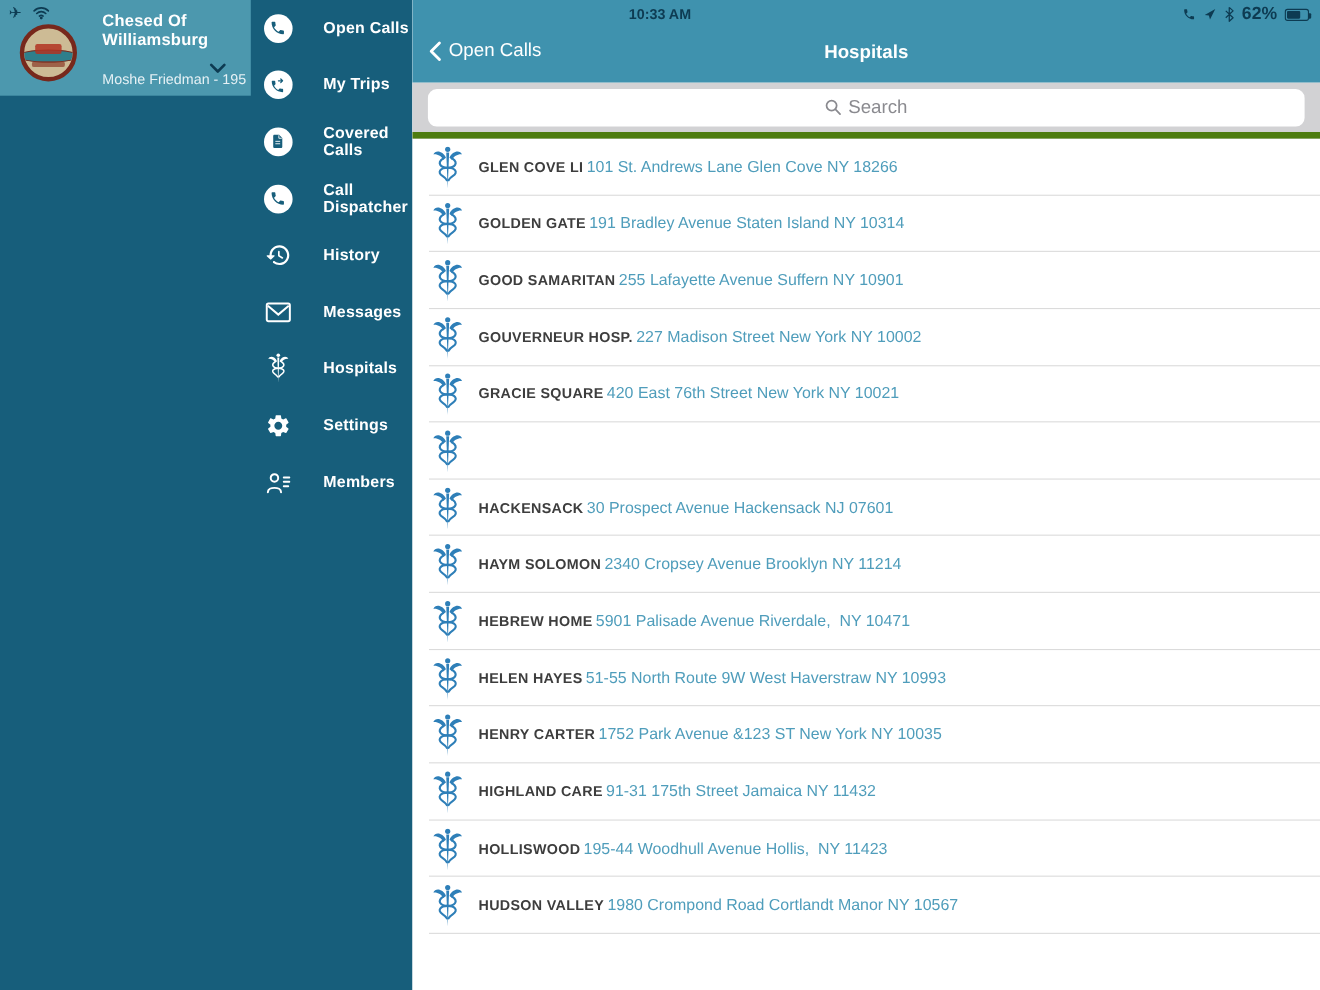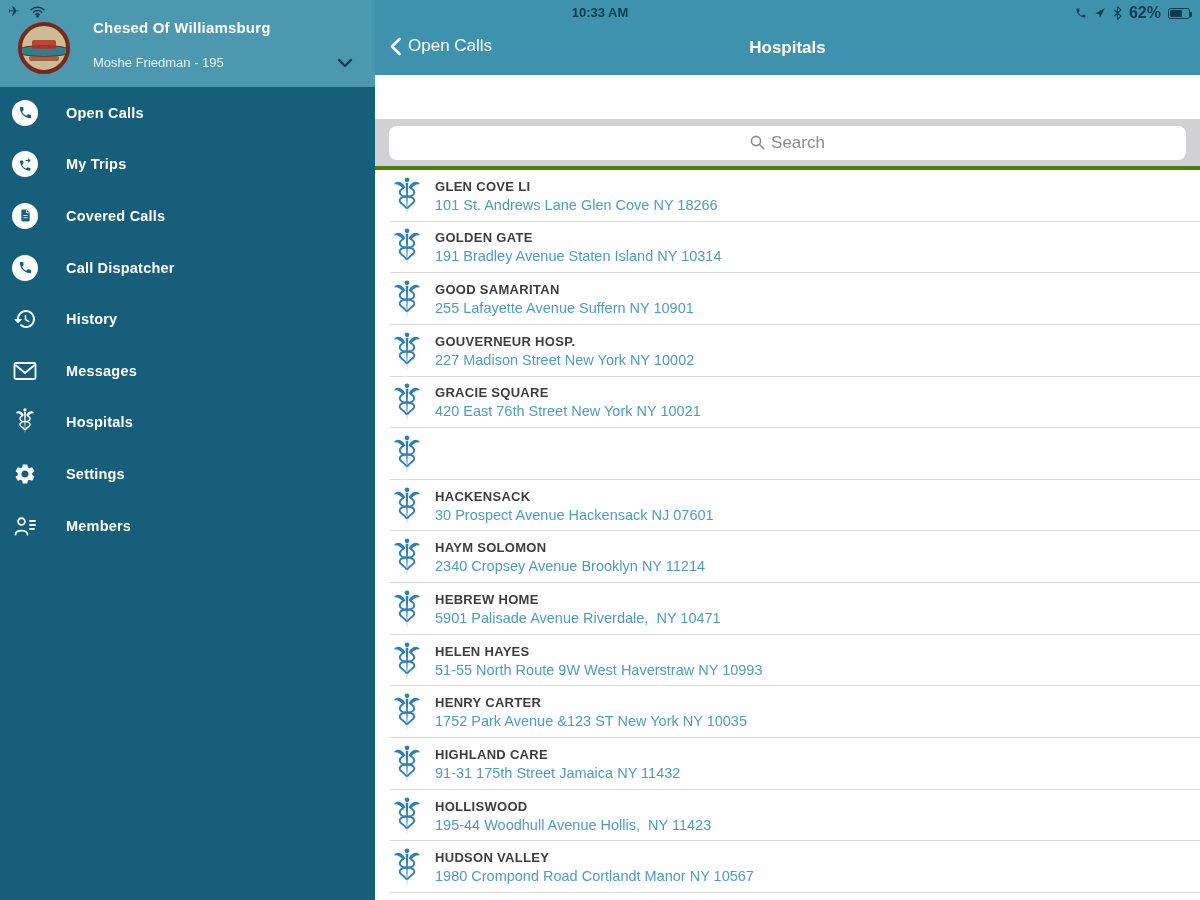--- a/index.html
+++ b/index.html
@@ -1,20 +1,20 @@
 <!DOCTYPE html>
 <html><head>
 <meta charset="utf-8">
 <style>
   * { margin:0; padding:0; box-sizing:border-box; }
   body { font-family:"Liberation Sans", sans-serif; background:#000; }
   .screen { position:relative; width:1200px; height:900px; overflow:hidden; background:#fff; display:flex; }
 
   
-  .sidebar { width:375px; height:900px; background:#175E7B; flex:0 0 375px; display:flex; flex-direction:column; }
+  .sidebar { width:375px; height:900px; background:#175E7B; flex:0 0 375px; display:flex; flex-direction:row; }
   .profile { height:87px; background:#4C98AE; position:relative; display:flex; align-items:center; }
   .avatar { position:absolute; left:18px; top:22px; width:52px; height:52px; border-radius:50%;
             background:#CDBB95; border:4px solid #77281C; overflow:hidden; }
   .avatar .band { position:absolute; left:-6px; top:19px; width:56px; height:12px; border-radius:50%;
             background:#2E7F8C; border:1px solid #77281C; }
   .avatar .mark { position:absolute; left:10px; top:14px; width:24px; height:9px; background:#B23222; border-radius:2px; opacity:.85;}
   .avatar .mark2 { position:absolute; left:7px; top:30px; width:30px; height:5px; background:#8A3A28; border-radius:2px; opacity:.7;}
   .ptext { margin-left:93px; margin-top:2px; }
   .org { color:#fff; font-size:15px; font-weight:bold; letter-spacing:.2px; }
   .usr { color:#E6F1F5; font-size:13px; margin-top:19px; }
@@ -27,30 +27,30 @@
   .micon svg { display:block; }
   .mlabel { color:#fff; font-size:14.5px; font-weight:bold; letter-spacing:.2px; margin-left:28px; }
 
   
   .content { flex:1; display:flex; flex-direction:column; background:#fff; }
   .navbar { height:75px; background:#3F92AE; position:relative; }
   .back { position:absolute; left:14px; top:36px; display:flex; align-items:center; gap:7px; color:#fff; cursor:pointer; }
   .back-label { font-size:17px; color:#fff; }
   .nav-title { position:absolute; left:0; right:0; top:38px; text-align:center; color:#fff; font-size:17px; font-weight:bold; }
 
-  .searchwrap { height:51px; background:#D2D2D4; border-bottom:4px solid #4d7c0f; display:flex; align-items:center; padding:0 14px;margin-top:44px; }
+  .searchwrap { height:51px; background:#D2D2D4; border-bottom:6px solid #4d7c0f; display:flex; align-items:center; padding:0 14px; }
   .searchfield { flex:1; height:34px; background:#fff; border-radius:8px; display:flex; align-items:center; justify-content:center; gap:6px; cursor:text; }
   .search-ph { color:#8A8A8F; font-size:17px; }
 
   .list { flex:1; overflow:hidden; }
   .row { height:51.65px; display:flex; align-items:center; padding-left:18px; position:relative; cursor:pointer; }
   .row::after { content:""; position:absolute; left:15px; right:0; bottom:0; border-bottom:1px solid #DBDBDB; }
   .cad { width:28px; height:40px; color:#2E7FB8; flex:0 0 28px; margin-top:2px; }
   .cad svg { width:28px; height:40px; display:block; }
-  .rowtext { margin-left:14px; display:flex; flex-direction:column; gap:3px; }
+  .rowtext { margin-left:14px; display:flex; flex-direction:row; gap:3px; }
   .hname { font-size:13px; font-weight:bold; color:#3D3D3D; letter-spacing:.3px; }
   .haddr { font-size:14.5px; color:#4F9DBB; white-space:pre; }
 
   
   .statusbar { position:absolute; left:0; top:0; width:1200px; height:25px; pointer-events:none; }
   .st-time { position:absolute; left:0; right:0; top:5px; text-align:center; color:#0D3B52; font-size:13px; font-weight:bold; }
   .st-left { position:absolute; left:8px; top:3px; display:flex; gap:10px; align-items:center; color:#0D3B52; font-size:14px; }
   .st-right { position:absolute; right:10px; top:4px; display:flex; gap:7px; align-items:center; color:#0D3B52; }
   .st-batt-pct { font-size:16px; font-weight:bold; color:#0D3B52; }
   .batt { width:22px; height:11px; border:1px solid #0D3B52; border-radius:2.5px; position:relative; }

